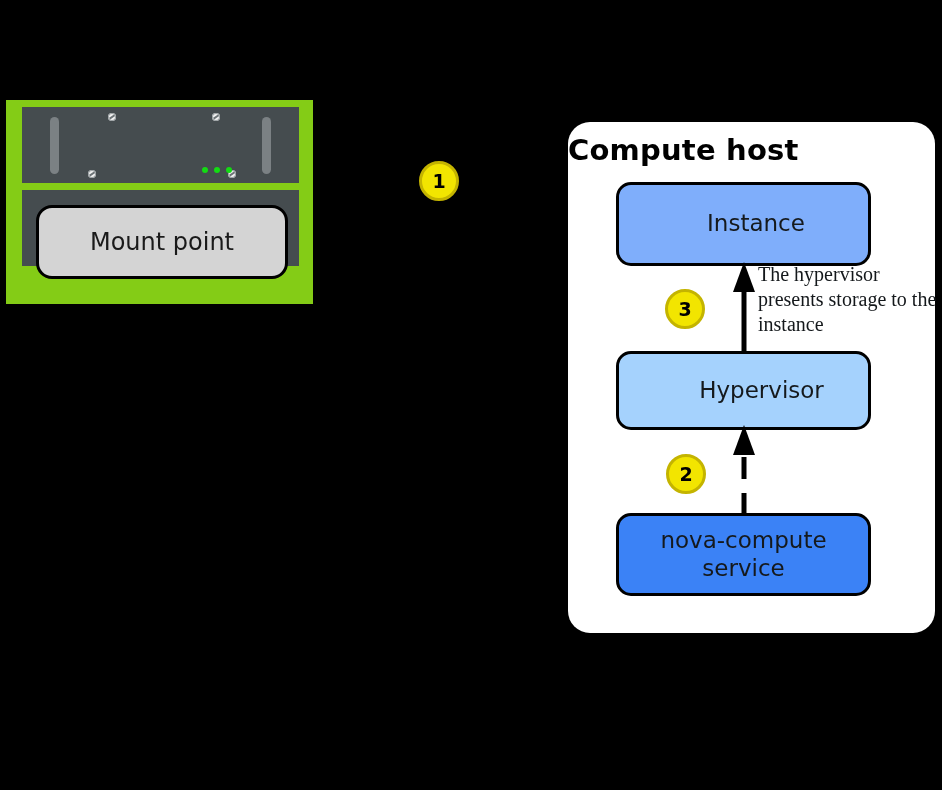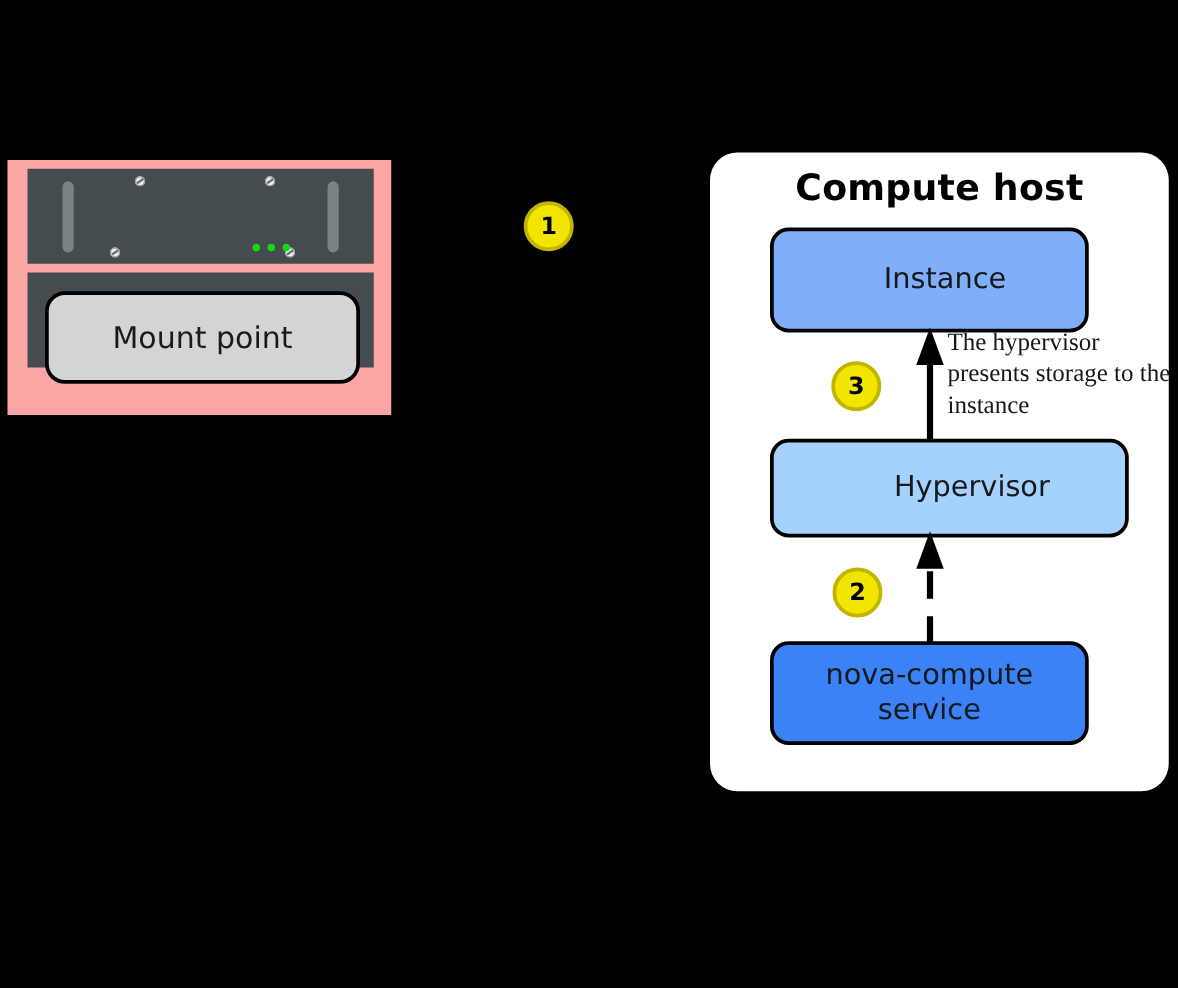--- a/index.html
+++ b/index.html
@@ -12,24 +12,24 @@
     height: 790px;
     position: relative;
     overflow: hidden;
     font-family: "DejaVu Sans", sans-serif;
   }
 
   
   #storage-array {
     position: absolute;
     left: 6px;
-    top: 128px;
+    top: 100px;
     width: 307px;
     height: 204px;
-    background: #fca5a5;
+    background: #84cc16;
     box-sizing: border-box;
   }
   .chassis-panel {
     position: absolute;
     background: #454C4F;
   }
   #chassis-top {
     left: 16px;
     top: 7px;
     width: 277px;
@@ -133,21 +133,20 @@
     width: 367px;
     height: 511px;
     background: #FFFFFF;
     border-radius: 22px;
   }
   #compute-host-title {
     position: absolute;
     left: 0;
     top: 11px;
     width: 100%;
-    text-align: center;
     font-size: 29px;
     font-weight: bold;
     color: #000000;
     letter-spacing: 0.2px;
     font-family: "DejaVu Sans", sans-serif;
   }
 
   .node-box {
     position: absolute;
     border: 3px solid #000000;
@@ -166,21 +165,21 @@
     left: 48px;
     top: 60px;
     width: 255px;
     height: 84px;
     background: #7FAEFB;
     padding-left: 25px;
   }
   #hypervisor-box {
     left: 48px;
     top: 229px;
-    width: 287px;
+    width: 255px;
     height: 79px;
     background: #A5D2FD;
     padding-left: 36px;
   }
   #nova-compute-box {
     left: 48px;
     top: 391px;
     width: 255px;
     height: 83px;
     background: #3b82f6;

